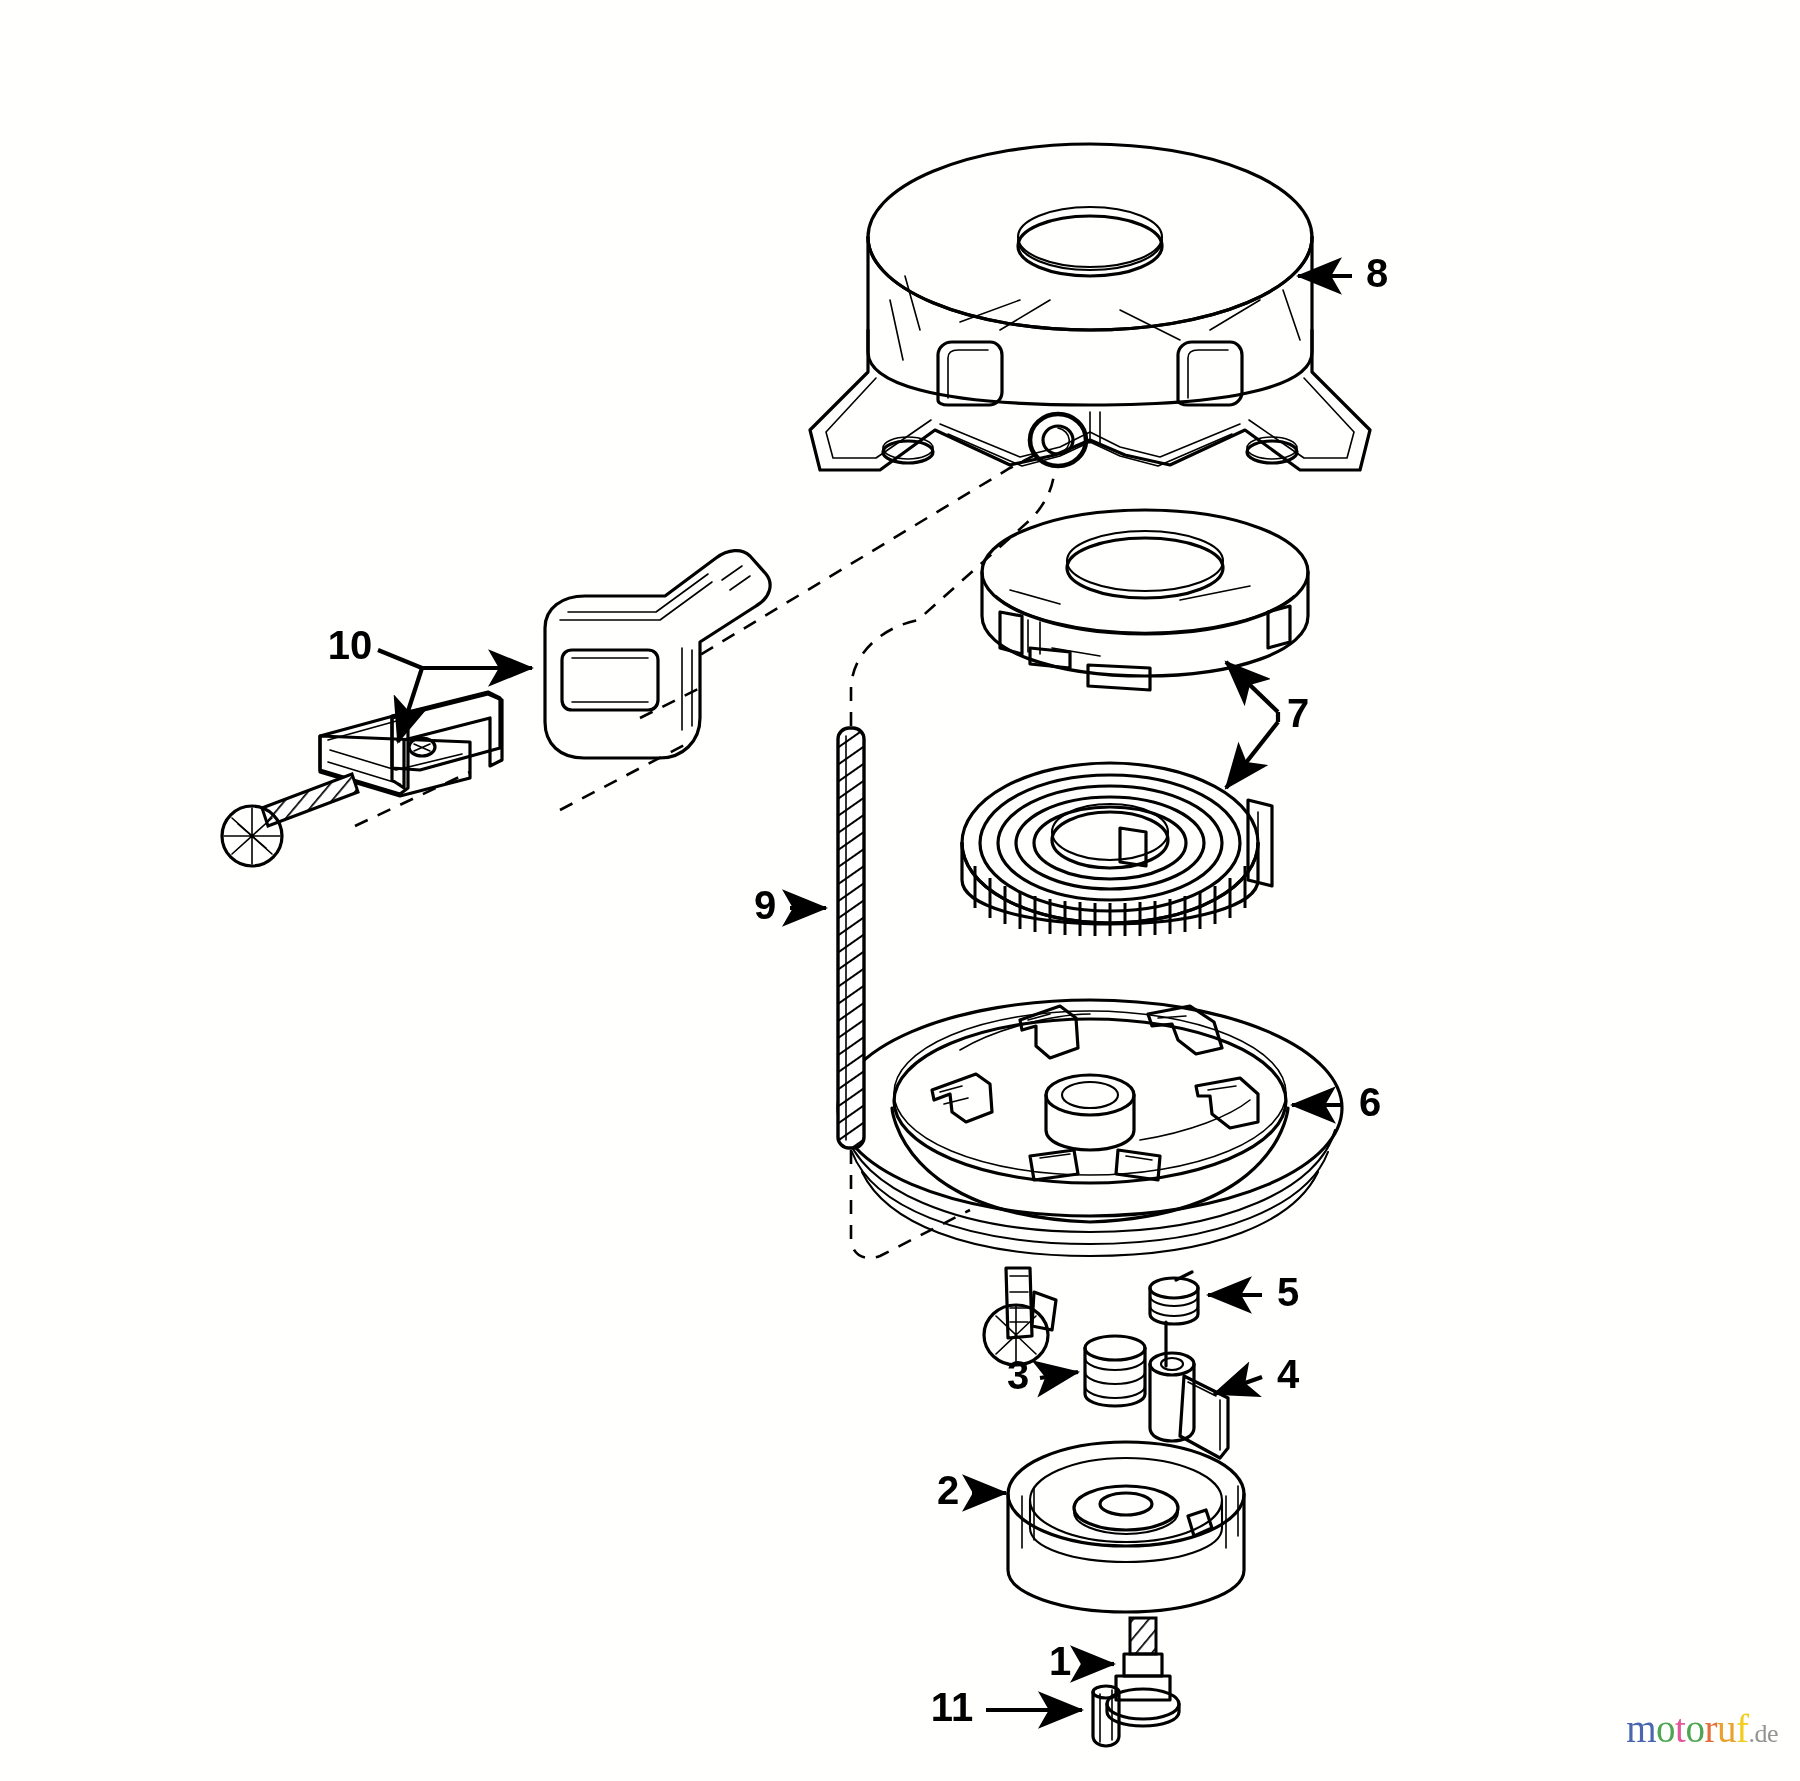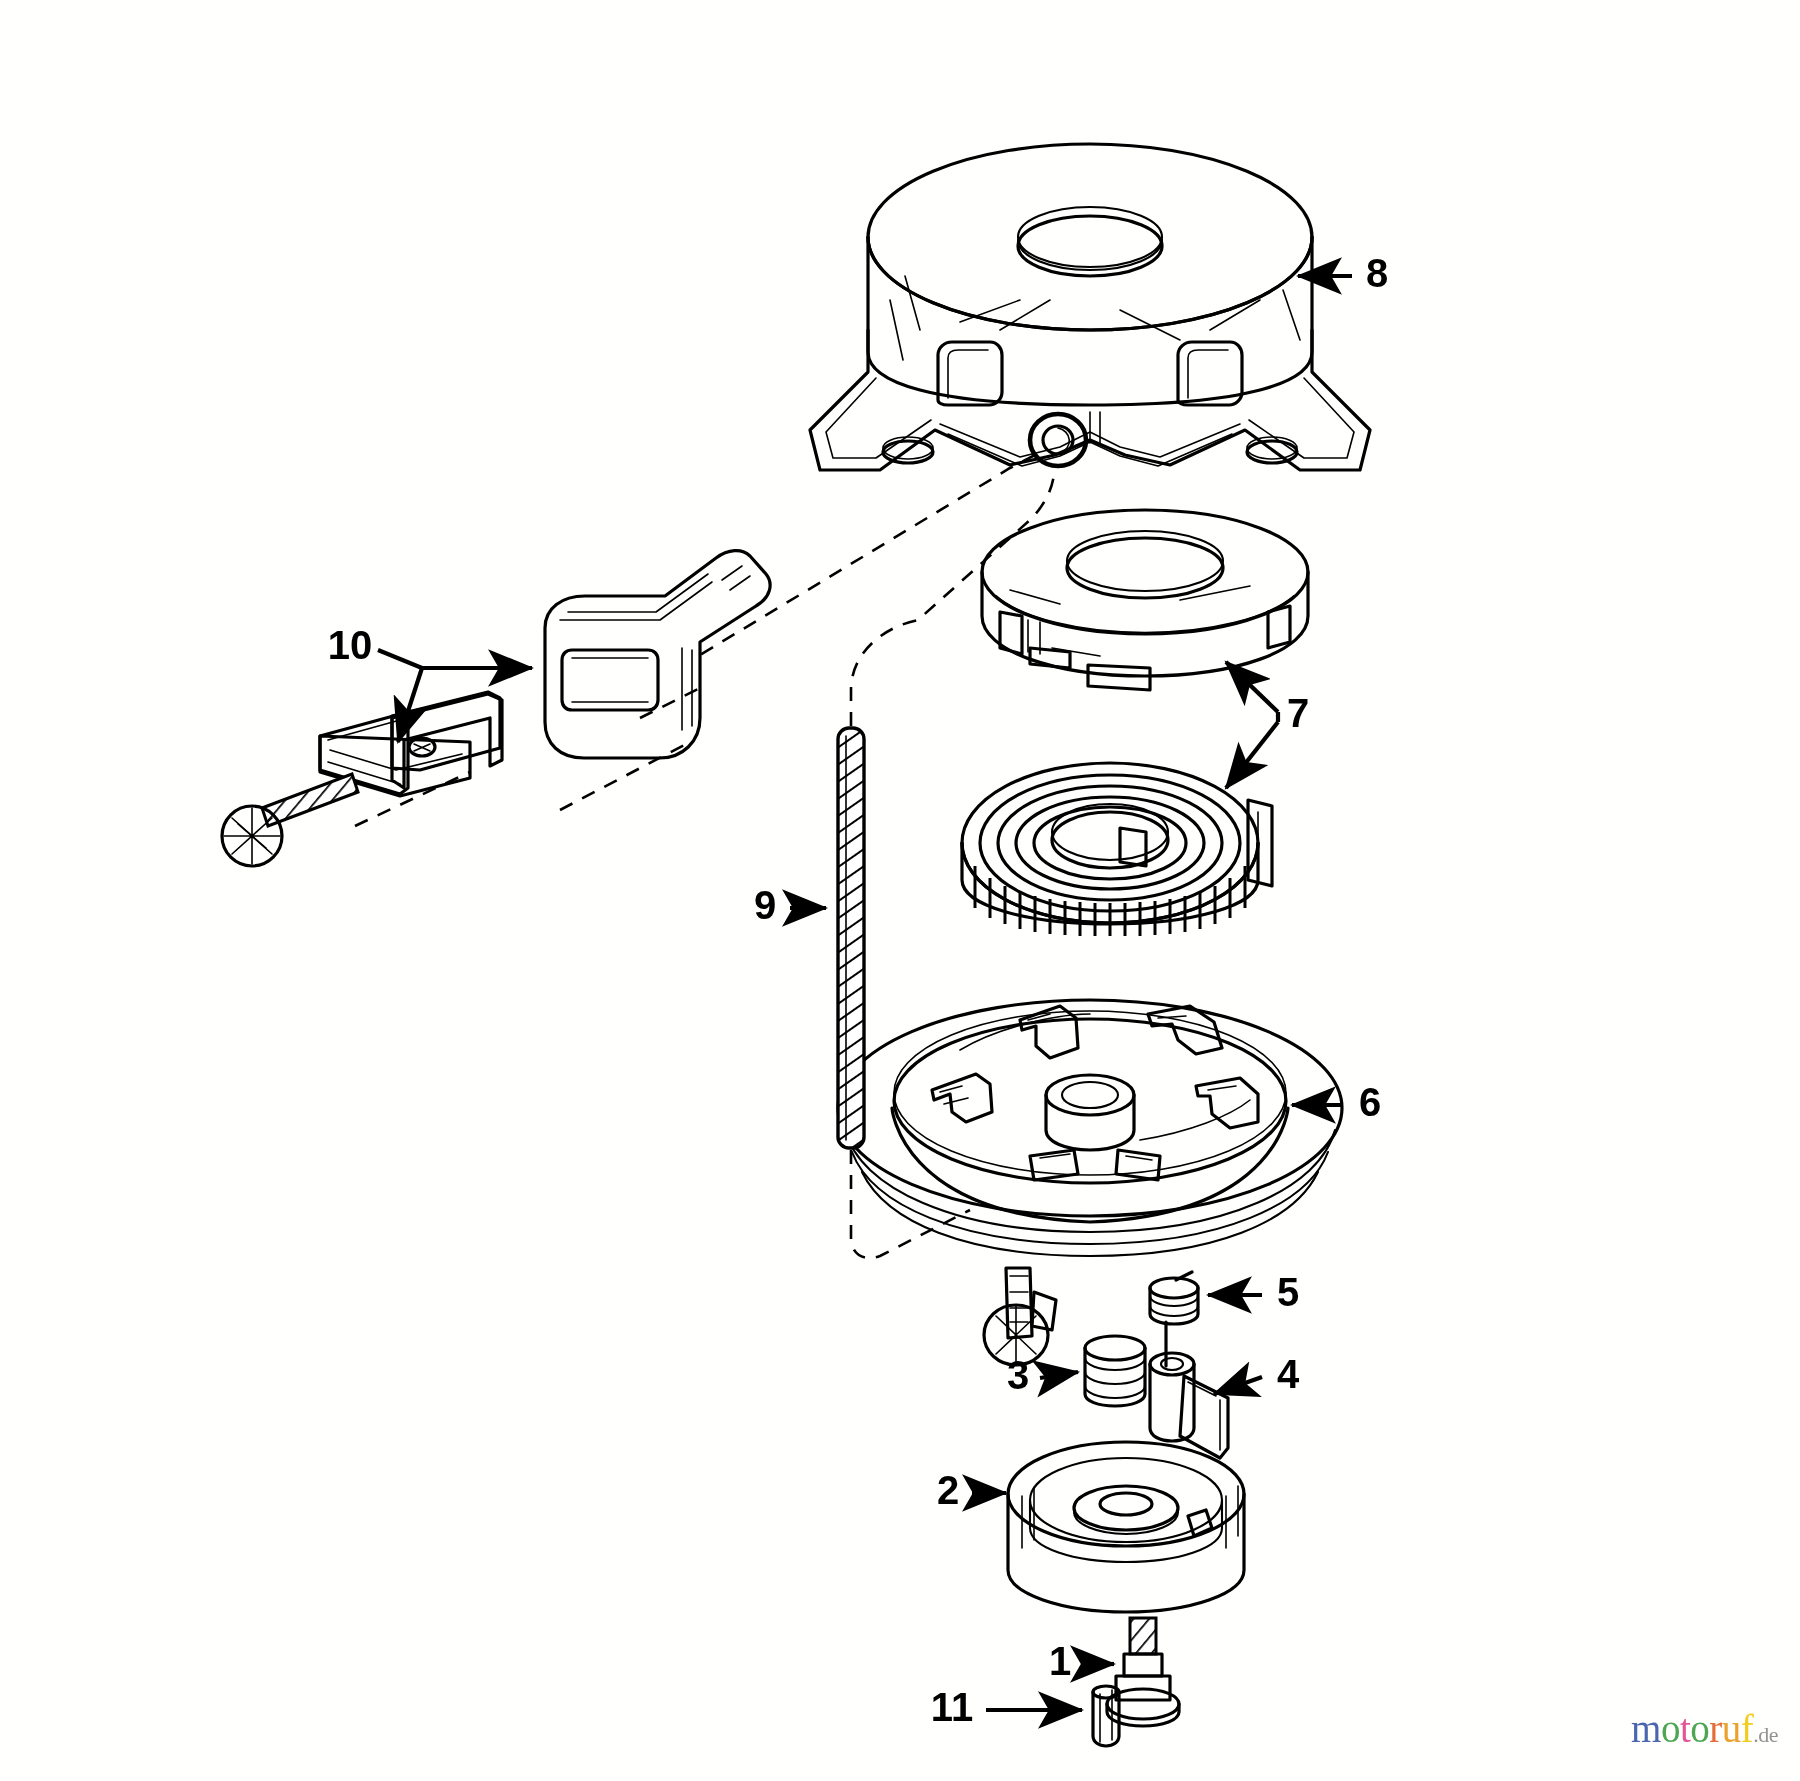--- a/index.html
+++ b/index.html
@@ -24,21 +24,21 @@
   .ln-hair{fill:none;stroke:#000;stroke-width:1.6;stroke-linecap:round;stroke-linejoin:round;}
   .ln-fat{fill:none;stroke:#000;stroke-width:4.6;stroke-linecap:round;stroke-linejoin:round;}
   .dash{fill:none;stroke:#000;stroke-width:2.6;stroke-dasharray:14 11;stroke-linecap:butt;}
   .lead{fill:none;stroke:#000;stroke-width:4.2;stroke-linecap:butt;stroke-linejoin:miter;}
   #watermark{
     position:absolute;right:22px;bottom:30px;
     font-family:"Liberation Serif", serif;
     font-size:39px;letter-spacing:-0.5px;
     white-space:nowrap;opacity:.92;
   }
-  #watermark .dedot{font-size:22px;color:#8a8a8a;}
+  #watermark .dedot{font-size:26px;color:#8a8a8a;}
   .wm-l{display:inline-block;}
 </style>
 </head>
 <body>
 
 <div id="stage">
 
   <svg id="diagram" viewBox="0 0 1800 1781">
 
     <defs>

